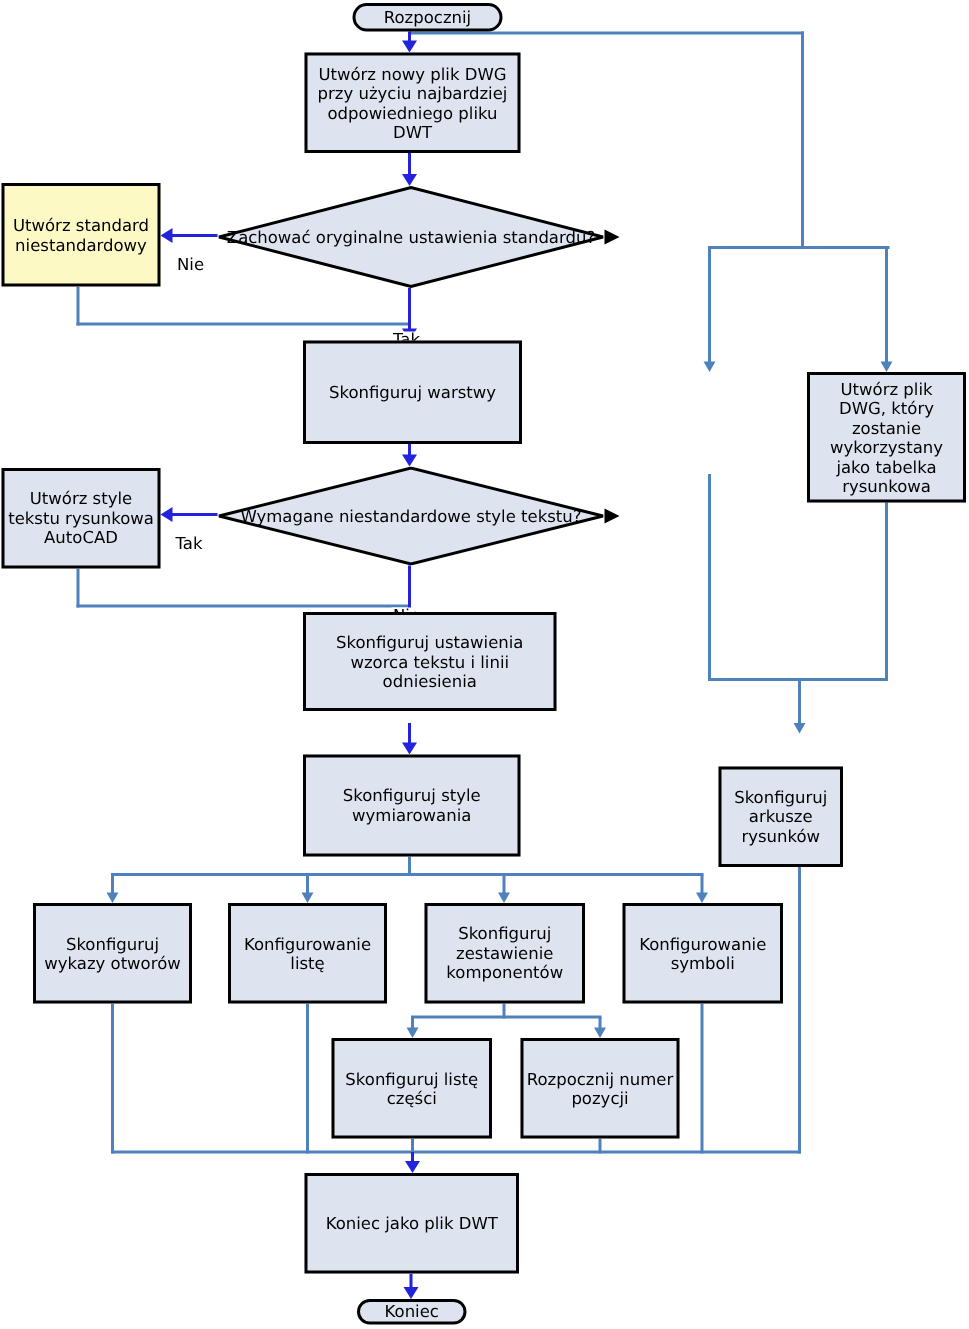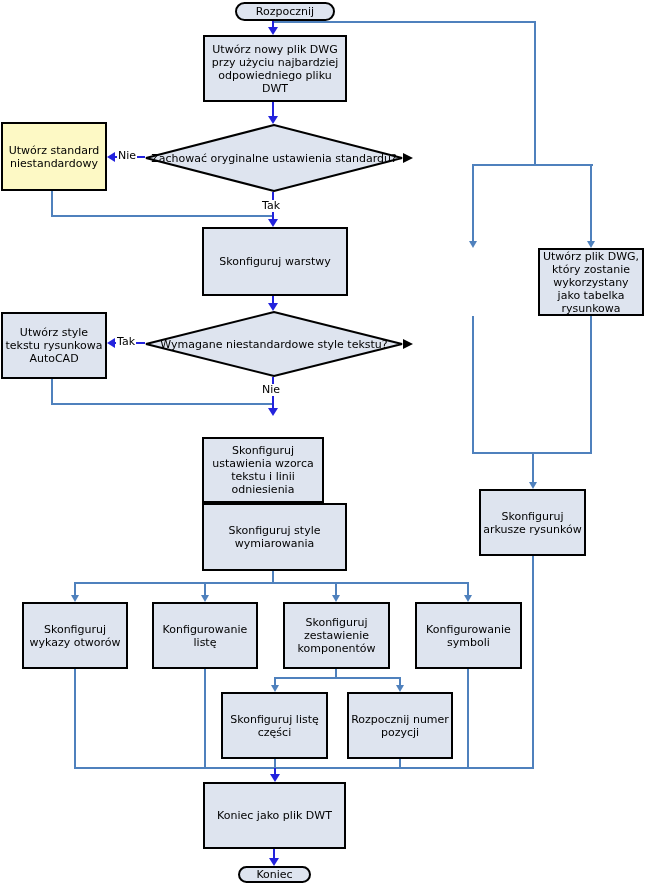--- a/index.html
+++ b/index.html
@@ -14,21 +14,21 @@
   .dwrap svg{position:absolute;left:0;top:0;display:block;}
   .dlabel{position:absolute;left:0;top:0;display:flex;align-items:center;justify-content:center;
           text-align:center;line-height:13px;}
   .ln{position:absolute;background:#4f81bd;}
   .ln.m{background:#2323dd;}
   .ad{position:absolute;width:0;height:0;border-left:4px solid transparent;
       border-right:4px solid transparent;border-top:7px solid #4f81bd;}
   .ad.m{border-left:5px solid transparent;border-right:5px solid transparent;border-top:8px solid #2323dd;}
   .al{position:absolute;width:0;height:0;border-top:5px solid transparent;
       border-bottom:5px solid transparent;border-right:8px solid #2323dd;}
-  .elabel{position:absolute;background:#fff;padding:0 1px;line-height:12px;}
+  .elabel{position:absolute;background:#fff;padding:0 1px;line-height:12px;margin-top:21px;}
 </style>
 </head>
 <body>
 
 <div id="canvas">
 
   <i class="ln" style="left:273px;top:21px;width:263px;height:2px"></i>
   <i class="ln" style="left:534px;top:21px;width:2px;height:145px"></i>
   <i class="ln" style="left:472px;top:164px;width:121px;height:2px"></i>
   <i class="ln" style="left:472px;top:165px;width:2px;height:77px"></i>
@@ -137,21 +137,21 @@
       <polygon points="1,33 129,1 257,33 129,65" fill="#dee4ef" stroke="#000" stroke-width="2"></polygon>
       <polygon points="258,28 268,33 258,38" fill="#000"></polygon>
     </svg>
     <div class="dlabel" style="width:258px;height:66px">Wymagane niestandardowe style tekstu?</div>
   </div>
 
   <div class="node" style="left:1px;top:312px;width:106px;height:67px">
     <span>Utwórz style tekstu rysunkowa AutoCAD</span>
   </div>
 
-  <div class="node" style="left:202px;top:437px;width:122px;height:66px">
+  <div class="node" style="left:202px;top:408px;width:169px;height:66px">
     <span>Skonfiguruj ustawienia wzorca tekstu i linii odniesienia</span>
   </div>
 
   <div class="node" style="left:202px;top:503px;width:145px;height:68px">
     <span>Skonfiguruj style wymiarowania</span>
   </div>
 
   <div class="node" style="left:22px;top:602px;width:106px;height:67px">
     <span>Skonfiguruj wykazy otworów</span>
   </div>
@@ -178,21 +178,21 @@
 
   <div class="node" style="left:203px;top:782px;width:143px;height:67px">
     <span>Koniec jako plik DWT</span>
   </div>
 
   <div class="node oval" style="left:238px;top:866px;width:73px;height:17px">
     <span>Koniec</span>
   </div>
 
 
-  <div class="node" style="left:538px;top:248px;width:106px;height:68px;padding:1px">
+  <div class="node" style="left:538px;top:248px;width:106px;height:87px;padding:18px">
     <span>Utwórz plik DWG, który zostanie wykorzystany jako tabelka rysunkowa</span>
   </div>
 
-  <div class="node" style="left:479px;top:489px;width:107px;height:67px">
+  <div class="node" style="left:479px;top:511px;width:83px;height:67px">
     <span>Skonfiguruj arkusze rysunków</span>
   </div>
 
 </div>
 
 </body></html>

